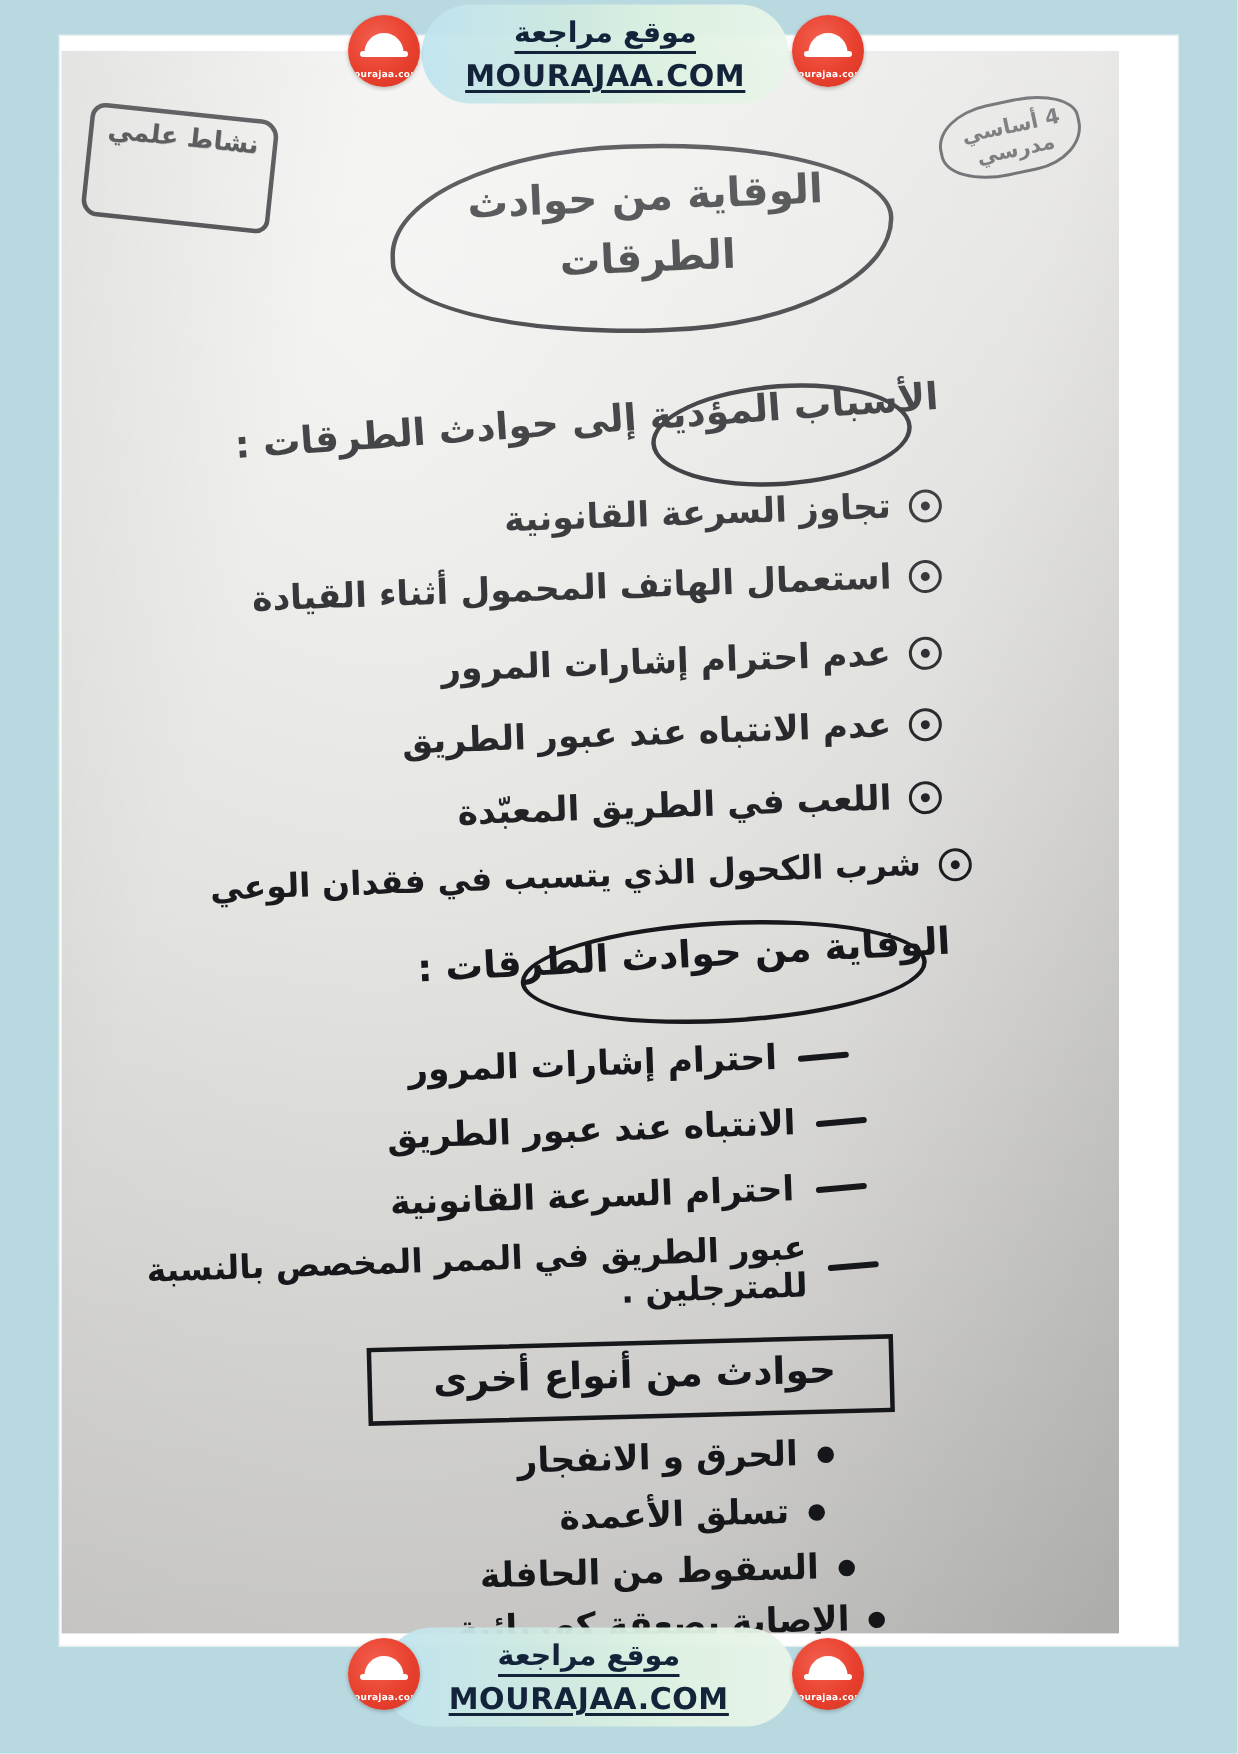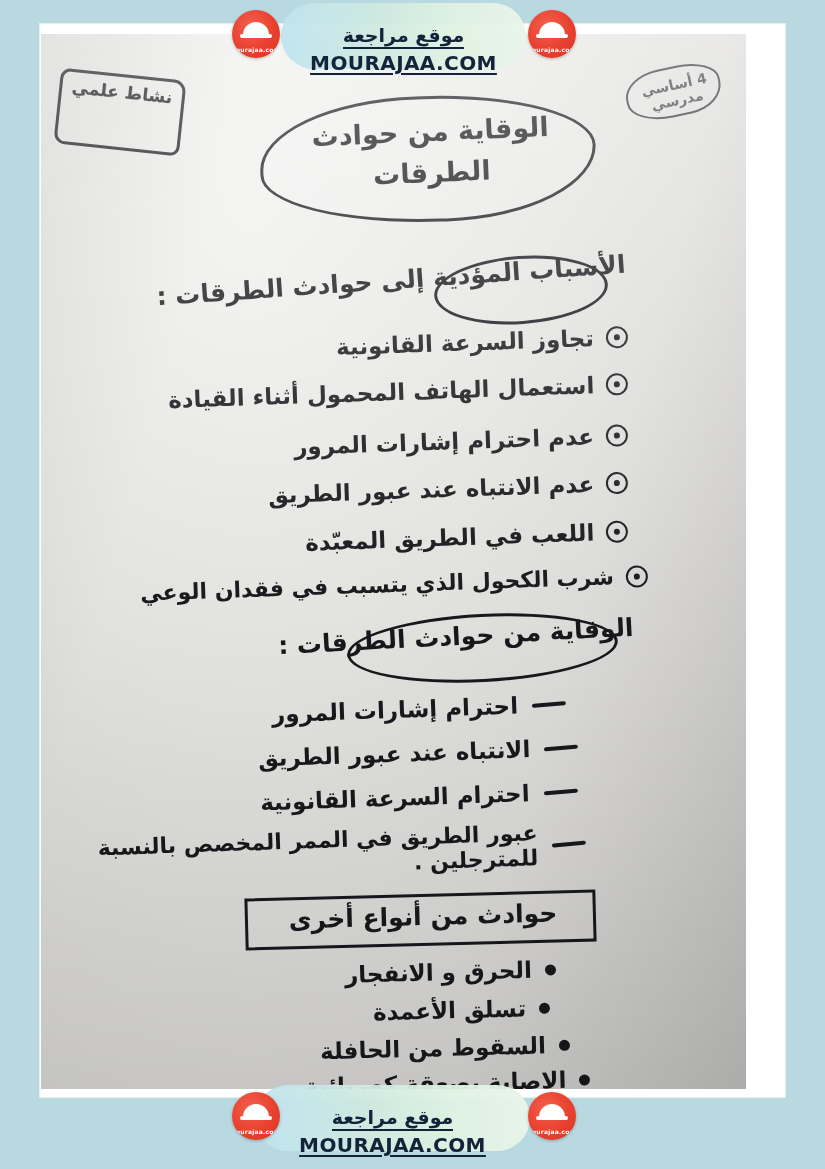--- a/index.html
+++ b/index.html
@@ -274,21 +274,20 @@
   }
   .banner-text {
     position: absolute;
     left: 281px;
     top: 8px;
     width: 245px;
     text-align: center;
     font-family: "DejaVu Sans", sans-serif;
     color: #13243a;
     font-weight: 700;
-    margin-top: 13px;
   }
   .banner-line1 {
     font-size: 19px;
     line-height: 28px;
     border-bottom: 0;
   }
   .banner-line1 span {
     border-bottom: 2px solid #13243a;
     padding-bottom: 1px;
   }

